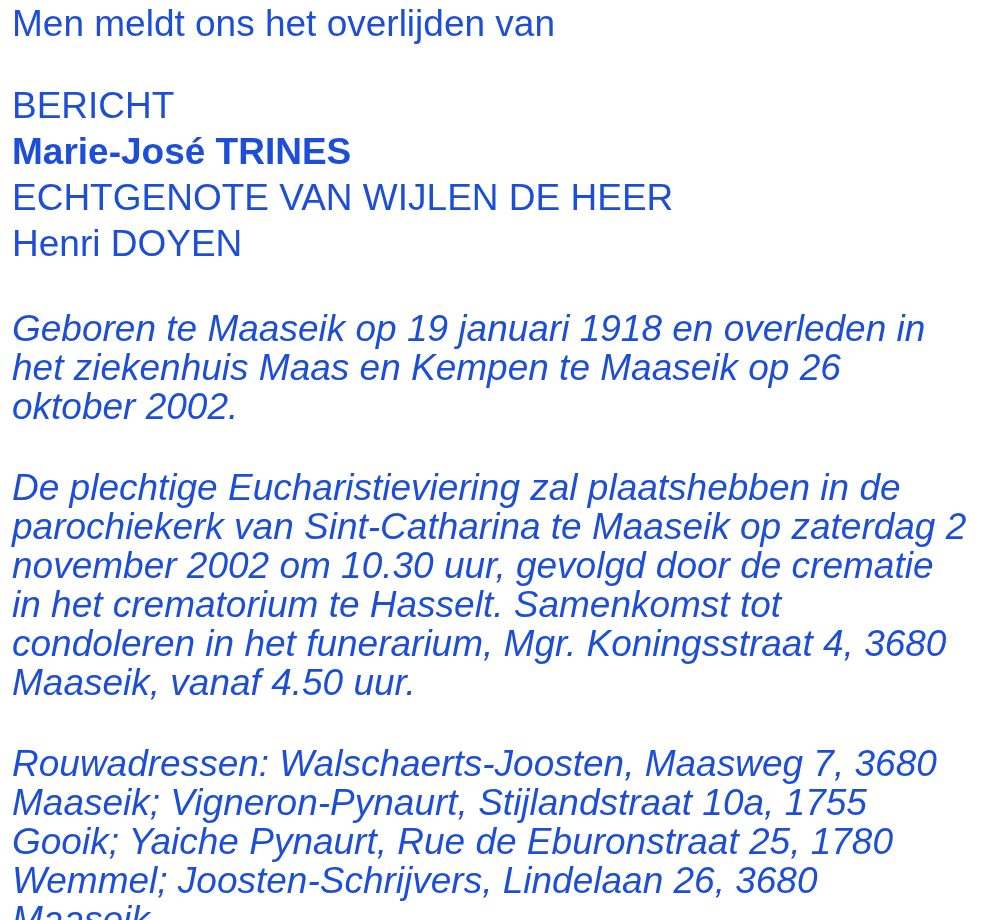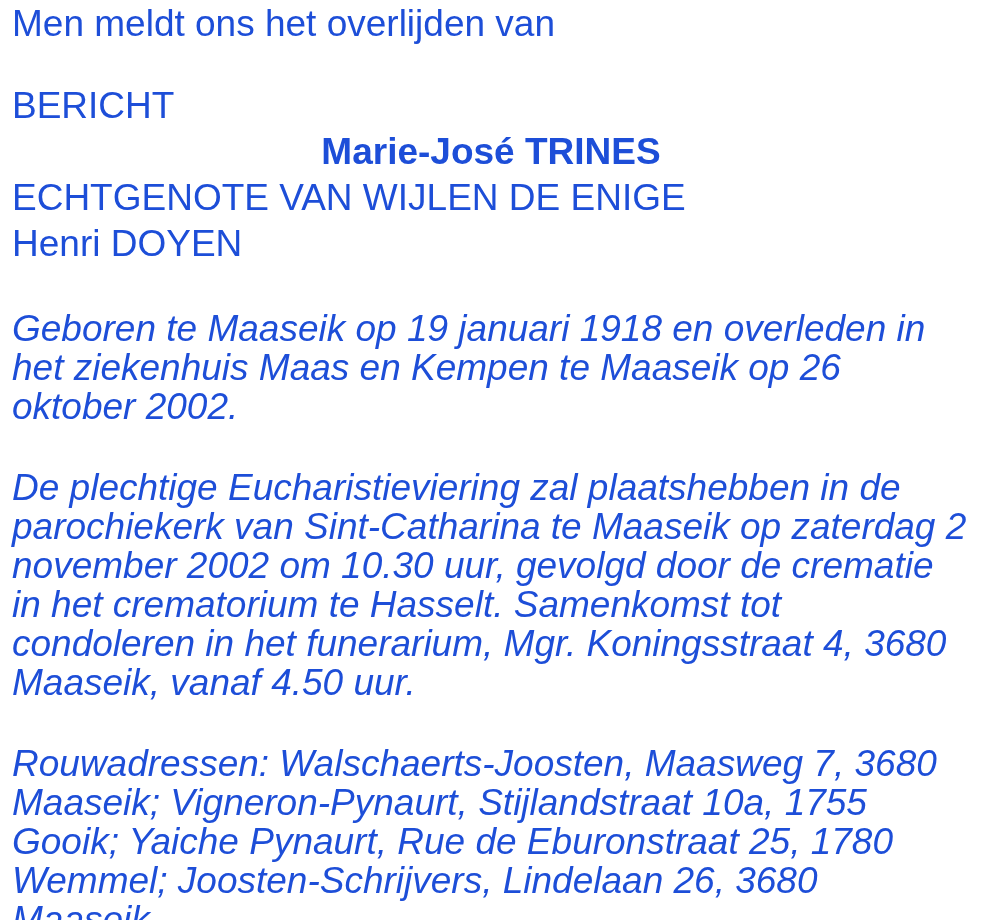--- a/index.html
+++ b/index.html
@@ -33,34 +33,33 @@
     margin-top: 0 !important;
   }
   .header-block {
     margin-top: 40px;
   }
   .header-line {
     line-height: 46px;
   }
   .bold {
     font-weight: bold;
-    text-align: center;
   }
 </style>
 </head>
 <body>
 
 <div class="document">
 
   <p class="intro">Men meldt ons het overlijden van</p>
 
   <div class="header-block">
     <p class="header-line">BERICHT</p>
     <p class="header-line bold">Marie-José TRINES</p>
-    <p class="header-line">ECHTGENOTE VAN WIJLEN DE ENIGE</p>
+    <p class="header-line">ECHTGENOTE VAN WIJLEN DE HEER</p>
     <p class="header-line">Henri DOYEN</p>
   </div>
 
   <p class="para">Geboren te Maaseik op 19 januari 1918 en overleden in het ziekenhuis Maas en Kempen te Maaseik op 26 oktober 2002.</p>
 
   <p class="para">De plechtige Eucharistieviering zal plaatshebben in de parochiekerk van Sint-Catharina te Maaseik op zaterdag 2 november 2002 om 10.30 uur, gevolgd door de crematie in het crematorium te Hasselt. Samenkomst tot condoleren in het funerarium, Mgr. Koningsstraat 4, 3680 Maaseik, vanaf 4.50 uur.</p>
 
   <p class="para">Rouwadressen: Walschaerts-Joosten, Maasweg 7, 3680 Maaseik; Vigneron-Pynaurt, Stijlandstraat 10a, 1755 Gooik; Yaiche Pynaurt, Rue de Eburonstraat 25, 1780 Wemmel; Joosten-Schrijvers, Lindelaan 26, 3680 Maaseik.</p>
 
 

